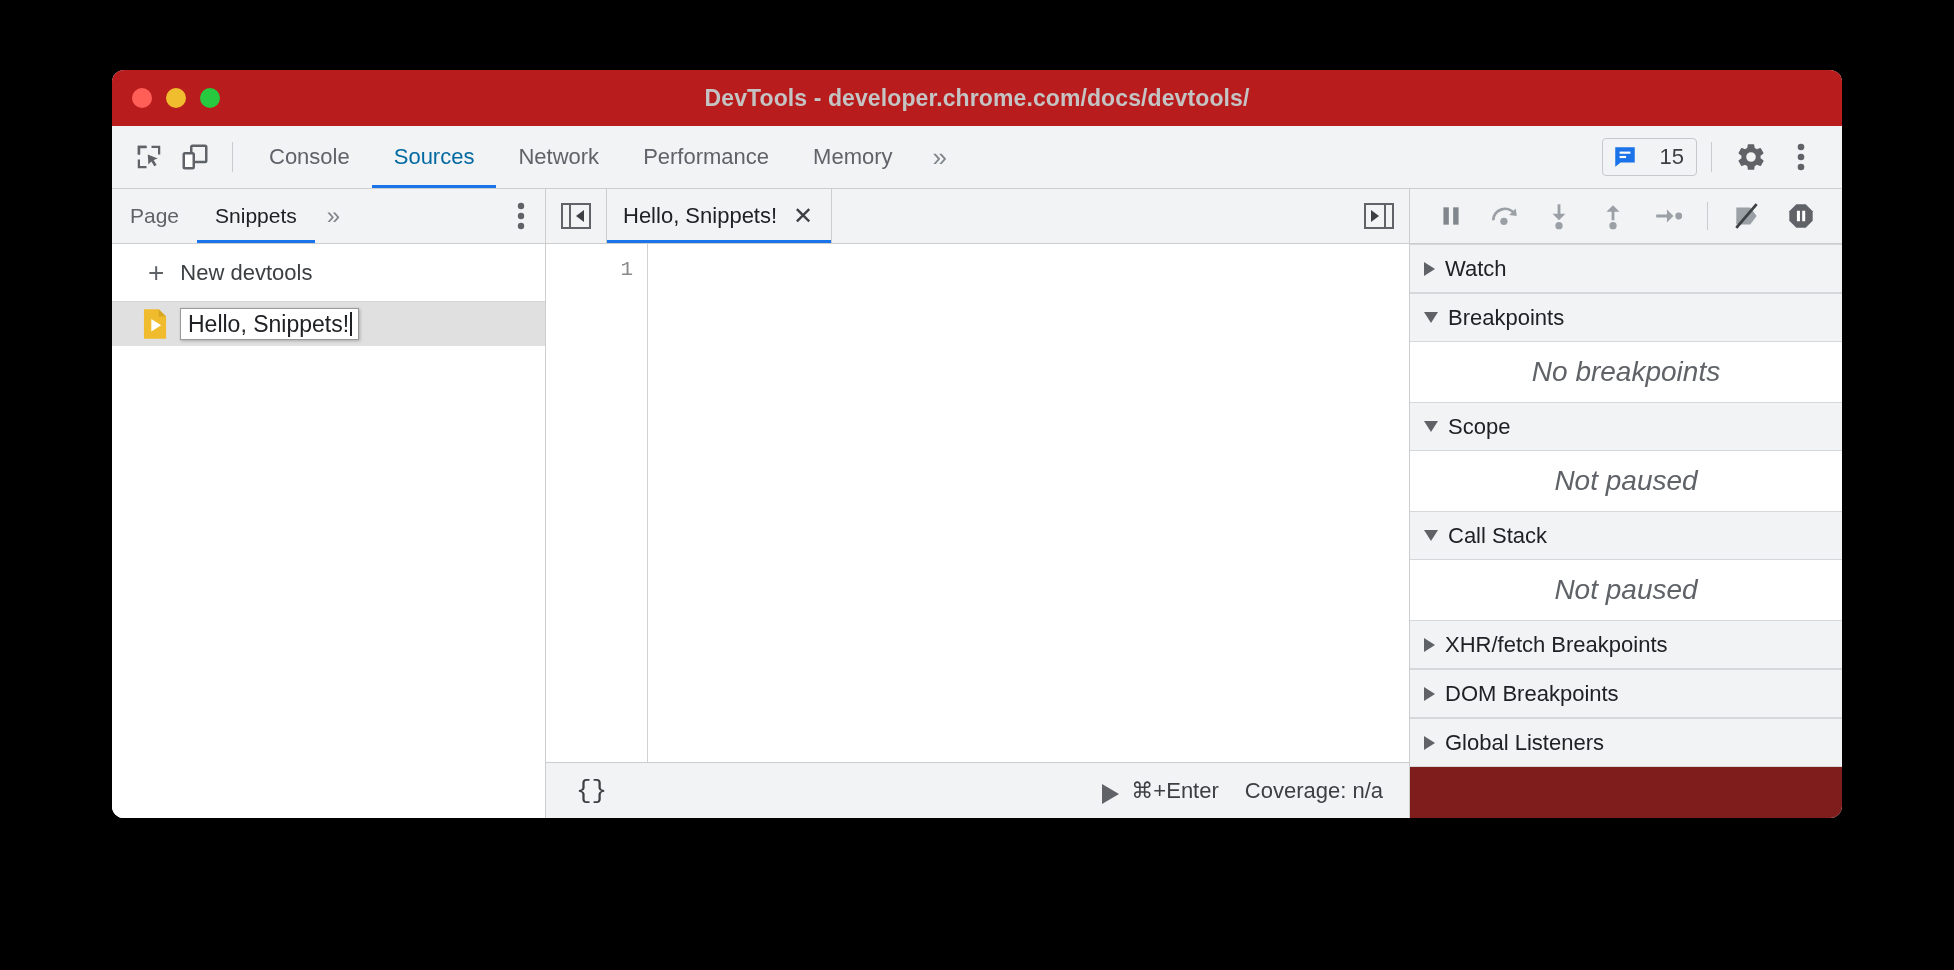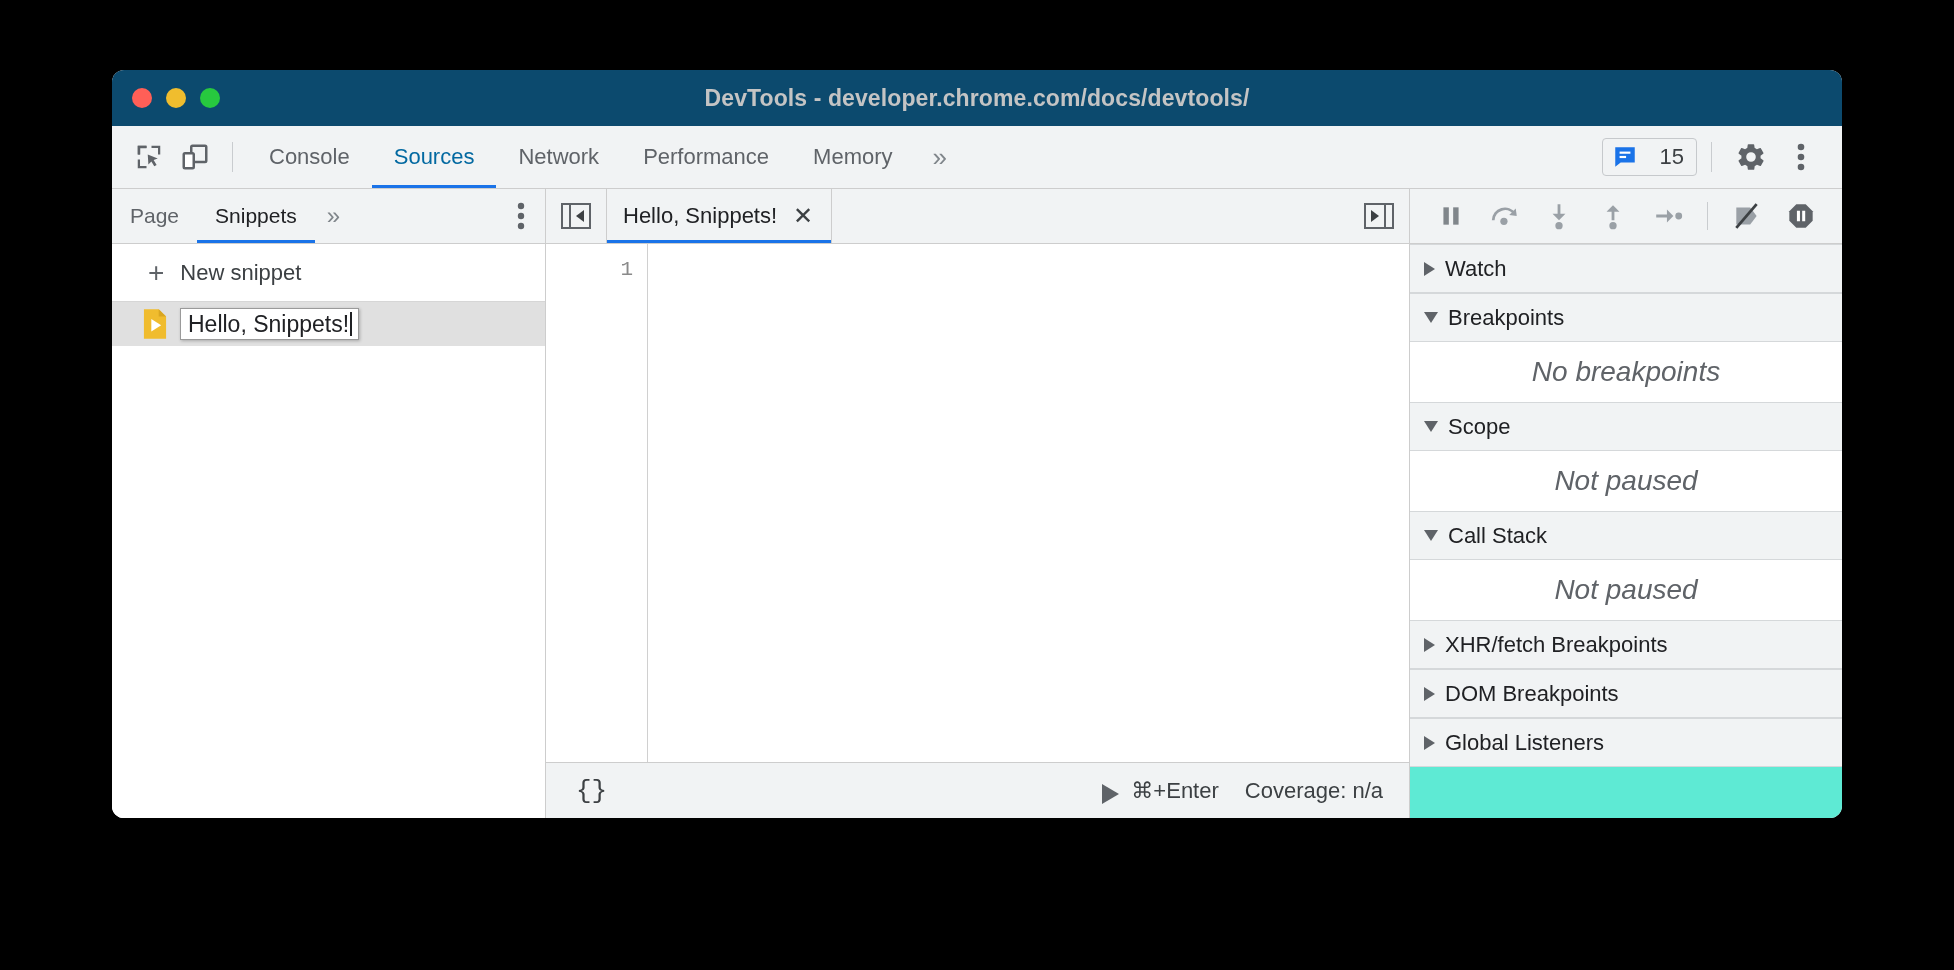--- a/index.html
+++ b/index.html
@@ -17,21 +17,21 @@
     background: #ffffff;
     border-radius: 12px;
     overflow: hidden;
     display: flex;
     flex-direction: column;
   }
 
   
   .titlebar {
     height: 56px;
-    background: #0c4a6e;
+    background: #b91c1c;
     flex: 0 0 56px;
     position: relative;
     display: flex;
     align-items: center;
   }
   .traffic {
     position: absolute;
     left: 20px; top: 0; bottom: 0;
     display: flex; align-items: center; gap: 14px;
   }
@@ -223,21 +223,21 @@
     width: 0; height: 0;
     border-left: 17px solid #5f6368;
     border-top: 10px solid transparent;
     border-bottom: 10px solid transparent;
   }
 
   
   .debugger {
     flex: 0 0 432px;
     display: flex; flex-direction: column;
-    background: #5eead4;
+    background: #7f1d1d;
     min-width: 0;
   }
   .dbg-toolbar {
     flex: 0 0 55px;
     background: #f1f3f4;
     border-bottom: 1px solid #cdcdcd;
     display: flex; align-items: center;
     padding: 0 16px;
     gap: 4px;
   }
@@ -367,21 +367,21 @@
           <svg width="8" height="30" viewBox="0 0 8 30">
             <circle cx="4" cy="5" r="3.2" fill="#5f6368"></circle>
             <circle cx="4" cy="15" r="3.2" fill="#5f6368"></circle>
             <circle cx="4" cy="25" r="3.2" fill="#5f6368"></circle>
           </svg>
         </div>
       </div>
 
       <div class="new-snippet">
         <span class="plus-icon">+</span>
-        <span>New snippet</span>
+        <span>New devtools</span>
       </div>
 
       <div class="snippet-row">
         <svg width="30" height="32" viewBox="0 0 24 26">
           <path d="M3 1h12l6 6v18H3z" fill="#f0bc2e"></path>
           <path d="M15 1l6 6h-6z" fill="#d9a621"></path>
           <path d="M9 9l8 5-8 5z" fill="#fff"></path>
         </svg>
         <div class="snippet-edit">
           <span>Hello, Snippets!</span>

